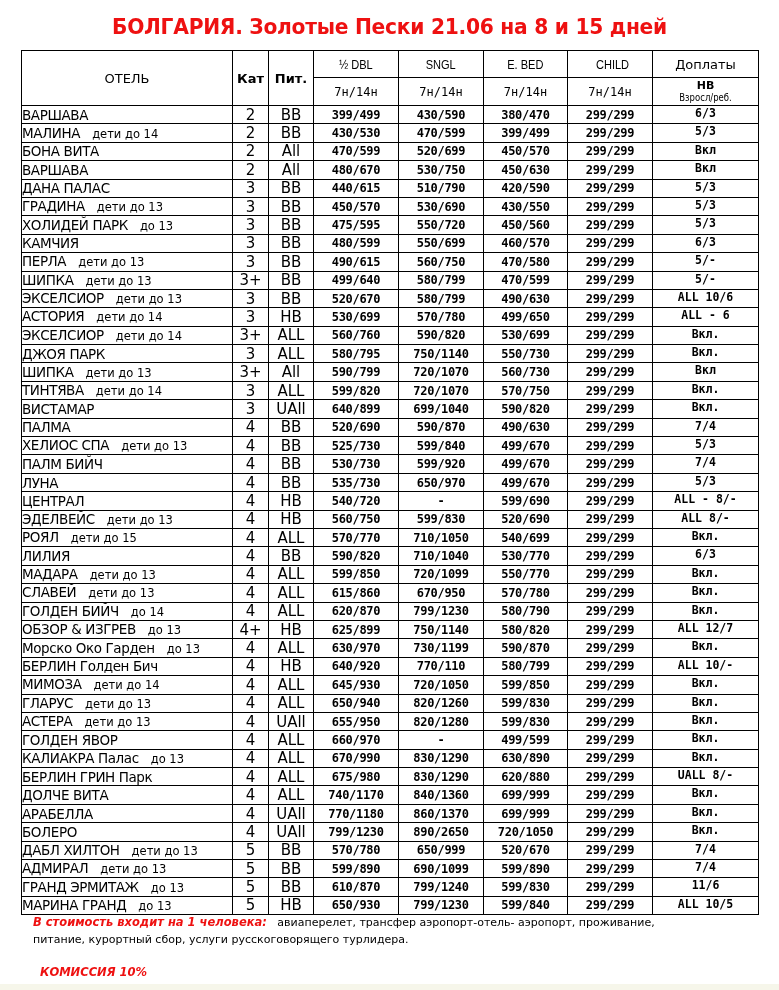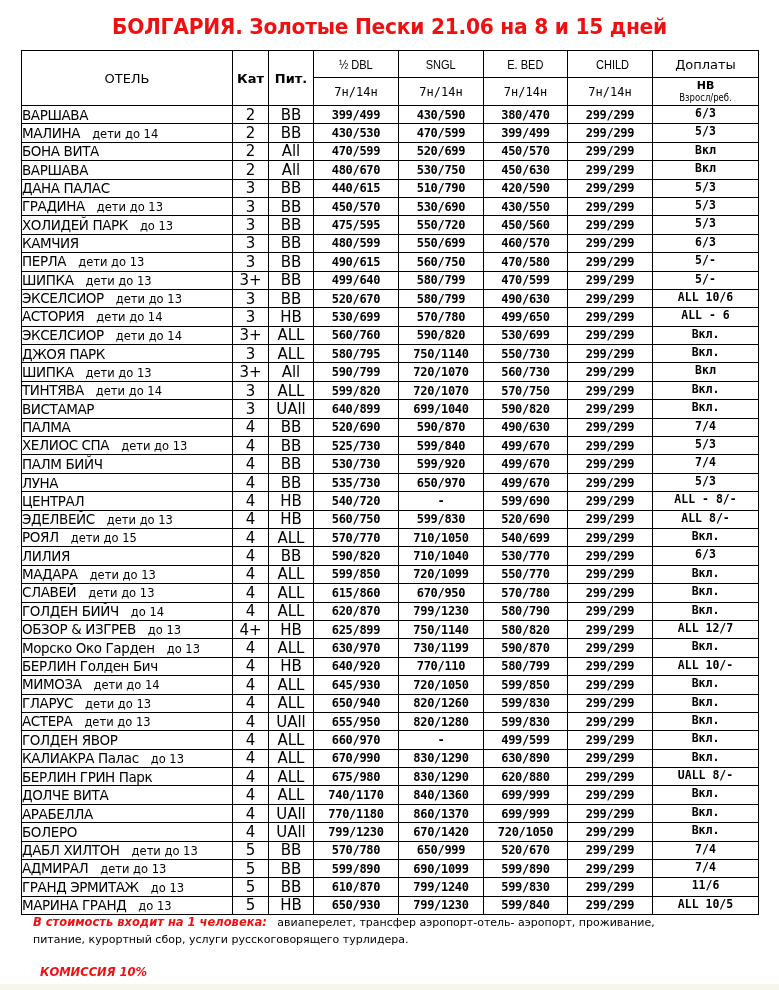--- a/index.html
+++ b/index.html
@@ -469,21 +469,21 @@
         <td class="price-cell">860/1370</td>
         <td class="price-cell">699/999</td>
         <td class="price-cell">299/299</td>
         <td class="extra">Вкл.</td>
       </tr>
       <tr class="row">
         <td class="hotel"><span>БОЛЕРО</span></td>
         <td class="cat">4</td>
         <td class="meal">UAll</td>
         <td class="price-cell">799/1230</td>
-        <td class="price-cell">670/1420</td>
+        <td class="price-cell">890/2650</td>
         <td class="price-cell">720/1050</td>
         <td class="price-cell">299/299</td>
         <td class="extra">Вкл.</td>
       </tr>
       <tr class="row">
         <td class="hotel"><span>ДАБЛ  ХИЛТОН</span><span class="note">дети до  13</span></td>
         <td class="cat">5</td>
         <td class="meal">BB</td>
         <td class="price-cell">570/780</td>
         <td class="price-cell">650/999</td>

